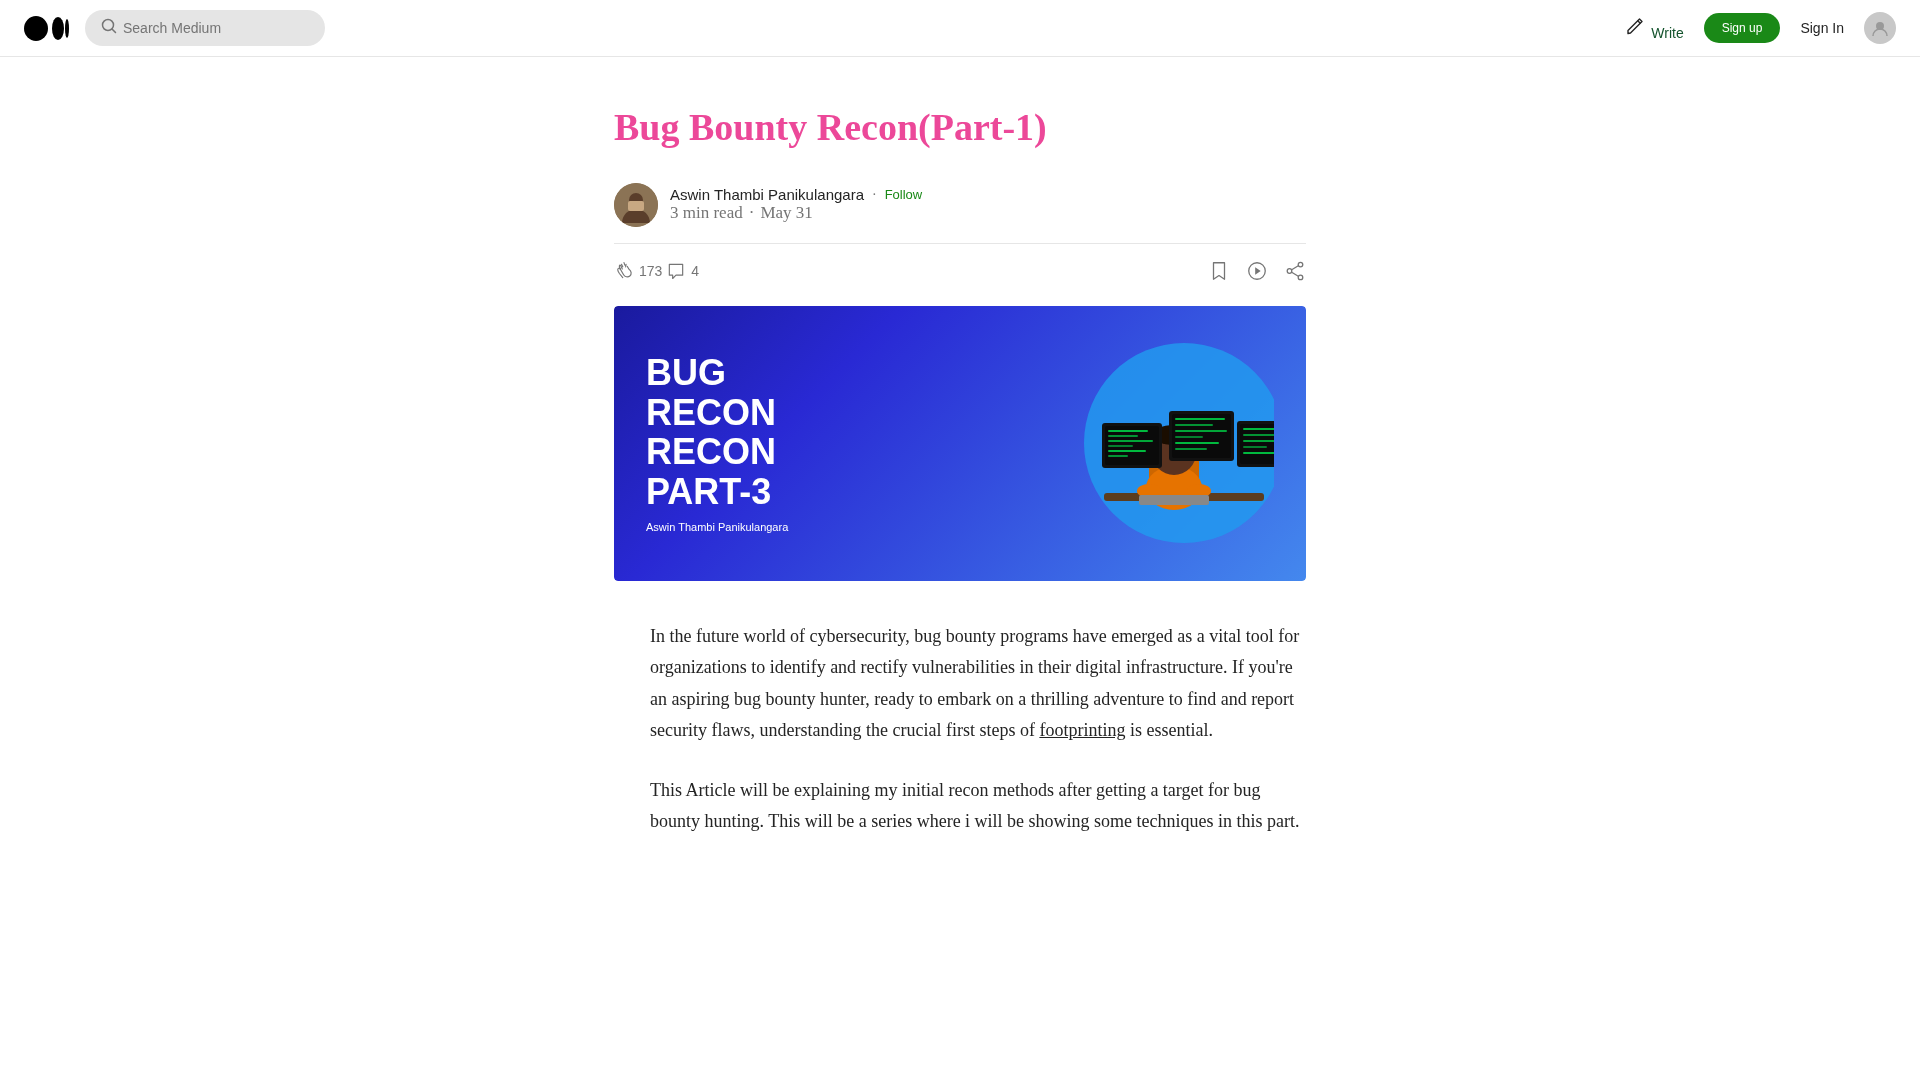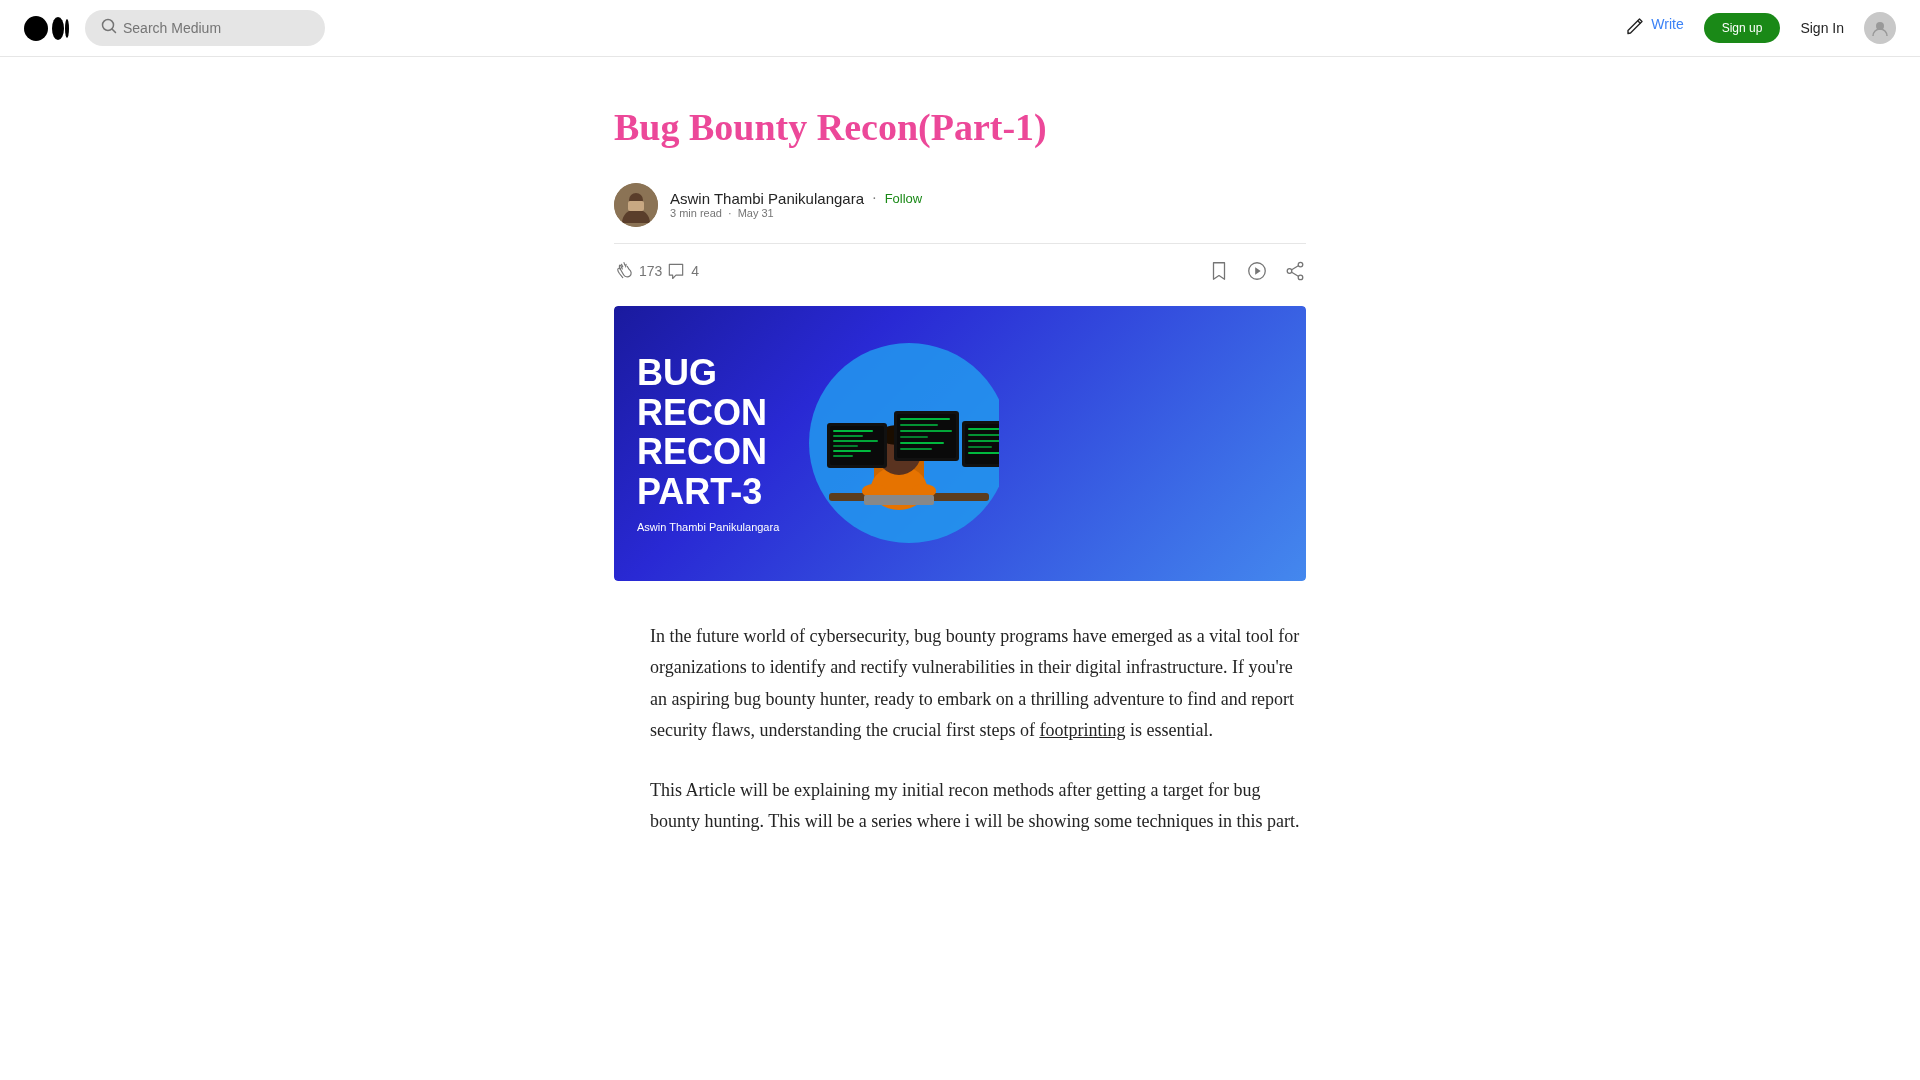--- a/index.html
+++ b/index.html
@@ -53,27 +53,27 @@
       color: #757575;
       font-size: 15px;
     }
     .navbar-right {
       display: flex;
       align-items: center;
       gap: 20px;
     }
     .write-btn {
       display: flex;
-      align-items: flex-start;
+      align-items: flex-end;
       gap: 6px;
       background: none;
       border: none;
       cursor: pointer;
       font-size: 14px;
-      color: #3b82f6;
+      color: #14532d;
       font-family: 'Arial', sans-serif;
     }
     .write-icon { font-size: 18px; }
     .signup-btn {
       background: #1a8917;
       color: #fff;
       border: none;
       border-radius: 99px;
       padding: 8px 18px;
       font-size: 12px;
@@ -156,23 +156,23 @@
     .follow-btn {
       background: none;
       border: none;
       color: #1a8917;
       font-size: 13px;
       cursor: pointer;
       font-family: 'Arial', sans-serif;
       padding: 0;
     }
     .article-meta {
-      font-size: 11px;
-      color: #757575;
-      font-family: Liberation Sans, sans-serif;
+      font-size: 17px;
+      color: #757575;
+      font-family: Liberation Serif, serif;
       display: flex;
       align-items: center;
       gap: 6px;
     }
     .divider {
       border: none;
       border-top: 1px solid #e6e6e6;
       margin: 16px 0;
     }
 
@@ -227,22 +227,22 @@
       margin-bottom: 40px;
       border-radius: 4px;
       overflow: hidden;
     }
     .hero-image-inner {
       width: 100%;
       height: 275px;
       background: linear-gradient(135deg, #1a1a9e 0%, #2929d4 30%, #4488ee 100%);
       display: flex;
       align-items: center;
-      justify-content: flex-start;
-      padding: 24px 23px;
+      justify-content: space-between;
+      padding: 24px 32px;
       position: relative;
       border-radius: 4px;
     }
     .hero-text-block {
       color: #fff;
       font-weight: 900;
       font-size: 36px;
       line-height: 1.1;
       font-family: 'Arial Black', Arial, sans-serif;
       z-index: 2;

